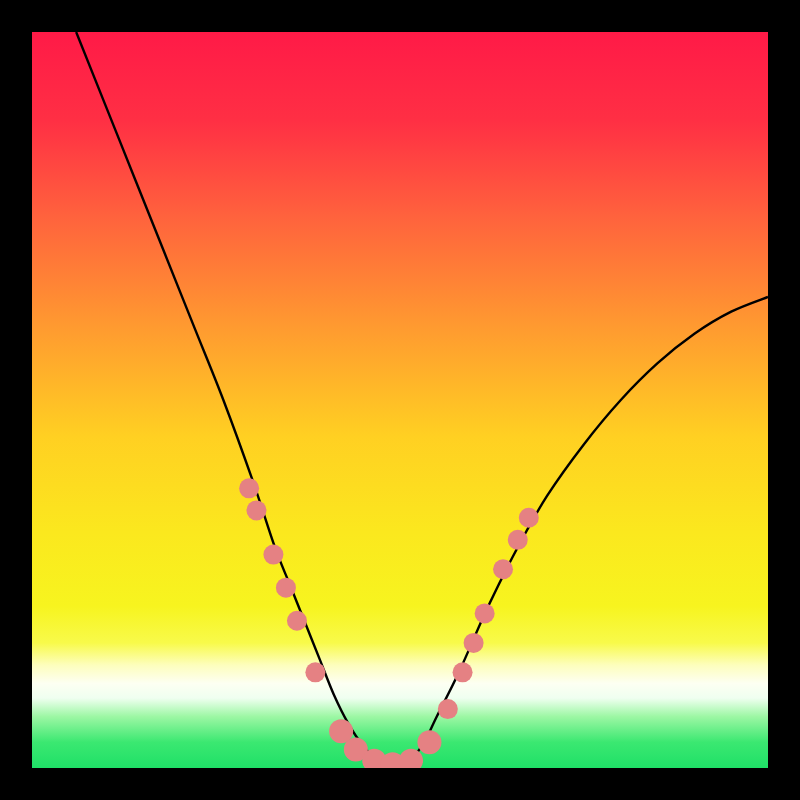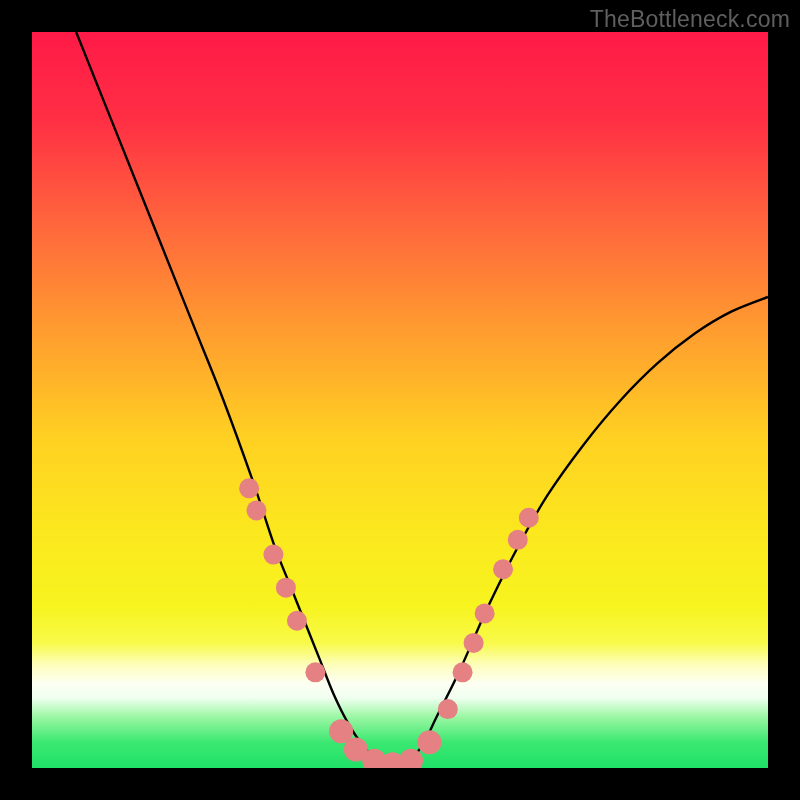--- a/index.html
+++ b/index.html
@@ -100,15 +100,14 @@
           <circle cx="430.56" cy="640.32" r="10" fill="#e58183"></circle>
           <circle cx="441.60" cy="610.88" r="10" fill="#e58183"></circle>
           <circle cx="452.64" cy="581.44" r="10" fill="#e58183"></circle>
           <circle cx="471.04" cy="537.28" r="10" fill="#e58183"></circle>
           <circle cx="485.76" cy="507.84" r="10" fill="#e58183"></circle>
           <circle cx="496.80" cy="485.76" r="10" fill="#e58183"></circle>
         </g>
     </svg>
   </div>
 
-  <div class="watermark">TheBottleneck.com</div>
 
 </div>
 
 </body></html>

